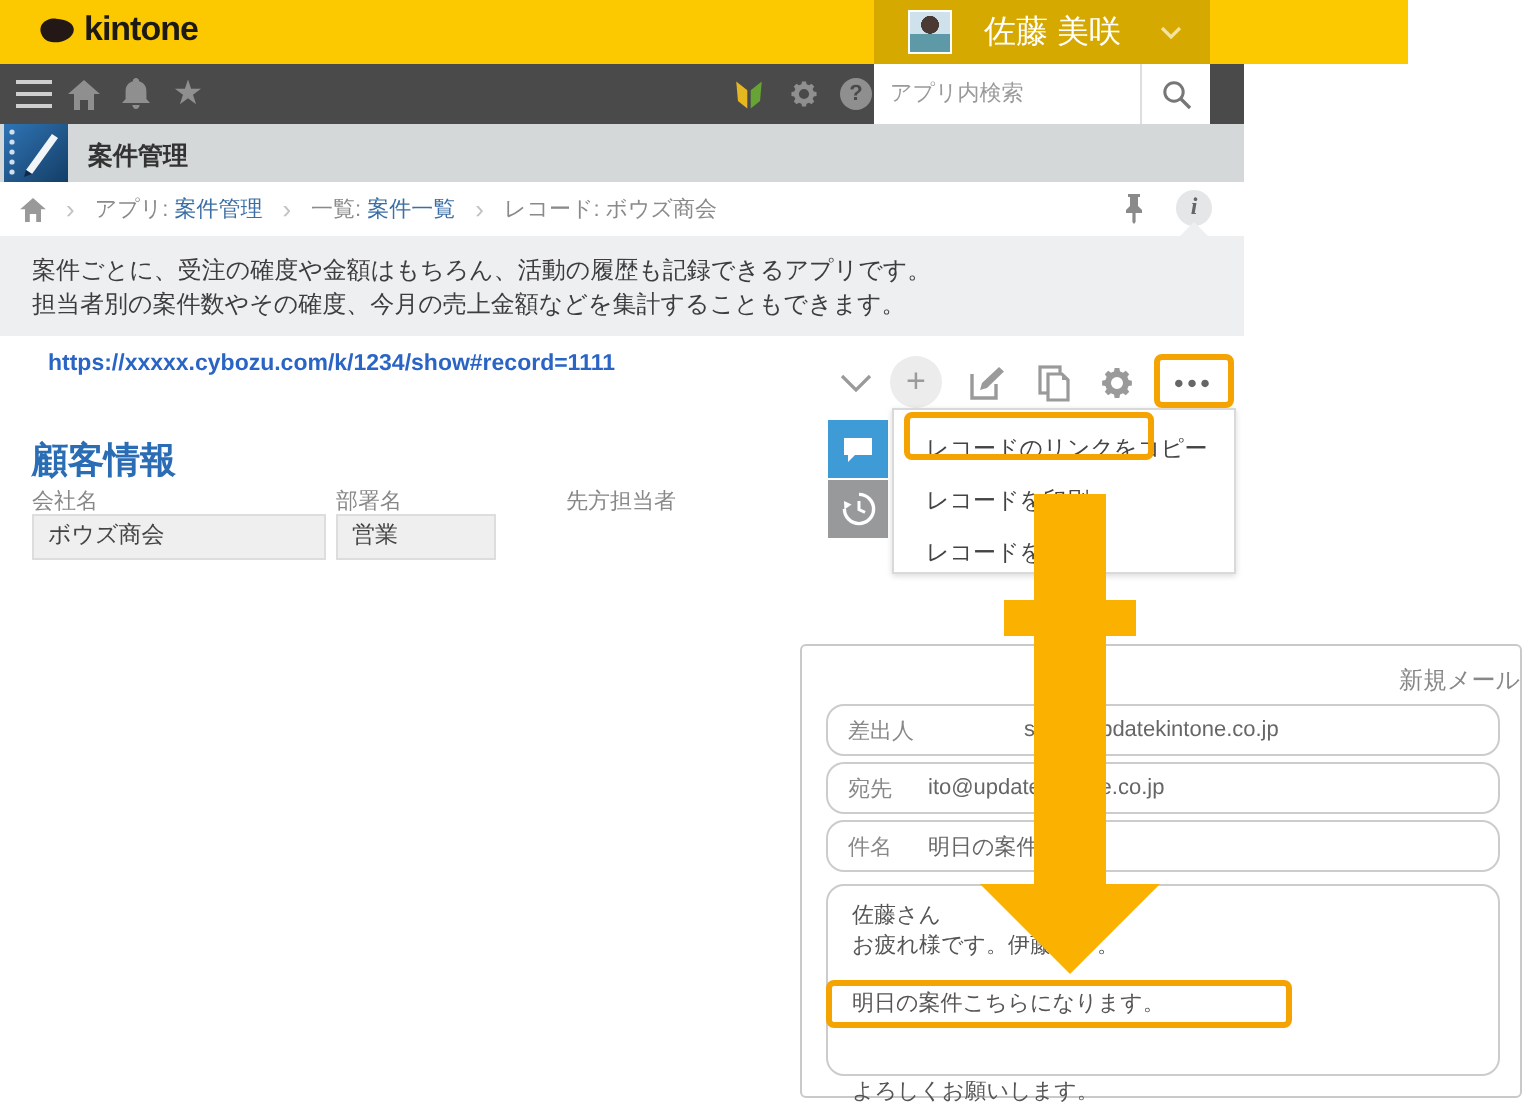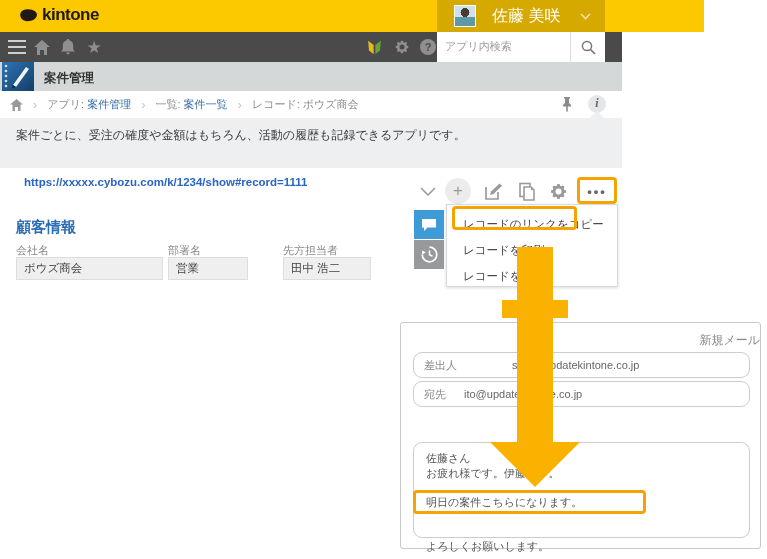--- a/index.html
+++ b/index.html
@@ -20,21 +20,21 @@
       linear-gradient(180deg,#cfe2ec 0 55%, #5e99a8 55%); }
   .user-name { color:#fff; font-size:16px; margin-left:16px; }
   .user-caret { position:absolute; right:14px; color:#F3E2A0; font-size:10px; }
   
   .nav { position:absolute; left:0; top:32px; width:622px; height:30px; background:#4A4A4A; }
   .nav-ic { position:absolute; top:0; height:30px; display:flex; align-items:center; justify-content:center; }
   .burger span { display:block; width:18px; height:2px; background:#CFCFCF; margin:2px 0; }
   .gly { color:#8F8F8F; }
   .search-box { position:absolute; left:437px; top:32px; width:133px; height:30px; background:#fff;
     border:none; padding:0 8px; font-size:11px; color:#555;
-    font-family:Liberation Mono, monospace; }
+    font-family:Liberation Serif, serif; }
   .search-box::placeholder { color:#9a9a9a; }
   .search-btn { position:absolute; left:570px; top:32px; width:35px; height:30px; background:#fff;
     border-left:1px solid #ddd; display:flex; align-items:center; justify-content:center; cursor:pointer; }
   
   .appbar { position:absolute; left:0; top:62px; width:622px; height:29px; background:#D5D8D9; }
   .app-icon { position:absolute; left:2px; top:0; width:32px; height:29px; }
   .app-title { position:absolute; left:44px; top:8px; font-size:12.5px; font-weight:bold; color:#333; }
   
   .crumb { position:absolute; left:0; top:91px; width:622px; height:27px; background:#fff;
     display:flex; align-items:center; font-size:11px; }
@@ -53,21 +53,21 @@
   .desc-notch { position:absolute; left:590px; top:111px; width:0; height:0;
     border-left:7px solid rgba(0,0,0,0); border-right:7px solid rgba(0,0,0,0);
     border-bottom:7px solid #EDEFF0; }
   
   .tb-ic { position:absolute; top:178px; width:26px; height:26px; display:flex;
     align-items:center; justify-content:center; cursor:pointer; }
   .plus-circle { border-radius:50%; background:#ECECEC; color:#9a9a9a; font-size:17px; }
   .dots { color:#666; font-size:13px; letter-spacing:2px; font-weight:bold; }
   .hl-box { position:absolute; border:3px solid #F5A300; border-radius:4px; background:rgba(0,0,0,0); z-index:8; pointer-events:none; }
   
-  .sec-title { position:absolute; left:16px; top:218px; font-size:15px; font-weight:bold; color:#2A6DB5; }
+  .sec-title { position:absolute; left:16px; top:218px; font-size:18px; font-weight:bold; color:#2A6DB5; }
   .fld-label { position:absolute; top:243px; font-size:11px; color:#888; }
   .fld-box { position:absolute; top:257px; height:23px; background:#EFEFEF; border:1px solid #DDDDDD;
     font-size:11.5px; color:#444; line-height:21px; padding-left:7px; }
   
   .side-ic { position:absolute; left:414px; width:30px; height:29px; display:flex;
     align-items:center; justify-content:center; cursor:pointer; }
   .cmt { top:210px; background:#3E9BD6; }
   .hist { top:240px; background:#98999B; }
   
   .menu { position:absolute; left:446px; top:204px; width:172px; height:83px; background:#fff;
@@ -202,20 +202,21 @@
   <span class="pin-ic">
     <svg width="14" height="16" viewBox="0 0 14 16">
         <path d="M4 1 H10 V2.5 H9 V7 L11 9 V10.5 H7.8 V15 L7 16 L6.2 15 V10.5 H3 V9 L5 7 V2.5 H4 Z" fill="#8a8a8a"></path>
       </svg>
   </span>
   <div class="info-ic">i</div>
 
   <div class="desc-notch"></div>
   <div class="desc">
     <div>案件ごとに、受注の確度や金額はもちろん、活動の履歴も記録できるアプリです。</div>
+    <div>担当者別の案件数やその確度、今月の売上金額などを集計することもできます。</div>
   </div>
 
   <div class="tb-ic" style="left:415px;">
     <svg width="16" height="9" viewBox="0 0 16 9">
         <polyline points="1,1 8,8 15,1" fill="none" stroke="#9a9a9a" stroke-width="1.6"></polyline>
       </svg>
   </div>
   <div class="tb-ic plus-circle" style="left:445px;">
     <span>+</span>
   </div>
@@ -243,21 +244,20 @@
   </div>
   <div class="hl-box" style="left:577px; top:177px; width:40px; height:27px;"></div>
 
   <div class="sec-title">顧客情報</div>
 
   <span class="fld-label" style="left:16px;">会社名</span>
   <span class="fld-label" style="left:168px;">部署名</span>
   <span class="fld-label" style="left:283px;">先方担当者</span>
   <div class="fld-box" style="left:16px; width:147px;">ボウズ商会</div>
   <div class="fld-box" style="left:168px; width:80px;">営業</div>
-  <div class="fld-box" style="left:283px; width:88px;">田中 浩二</div>
 
   <div class="side-ic cmt">
     <span>
       <svg width="16" height="14" viewBox="0 0 16 14">
           <path d="M1 1 H15 V9.5 H6.5 L3 13 V9.5 H1 Z" fill="#fff"></path>
         </svg>
     </span>
   </div>
   <div class="side-ic hist">
     <span>
@@ -282,20 +282,24 @@
 
   <div class="mail">
     <div class="mail-title">新規メール</div>
     <div class="mail-row" style="top:29px;gap:48px;">
       <span class="lab">差出人</span>
       <span class="val">sato@updatekintone.co.jp</span>
     </div>
     <div class="mail-row" style="top:58px;">
       <span class="lab">宛先</span>
       <span class="val">ito@updatekintone.co.jp</span>
+    </div>
+    <div class="mail-row" style="top:87px;">
+      <span class="lab">件名</span>
+      <span class="val">明日の案件</span>
     </div>
     <div class="mail-body">
       <div>佐藤さん</div>
       <div>お疲れ様です。伊藤です。</div>
       <div style="height:14px;"></div>
       <div>明日の案件こちらになります。</div>
       <div style="height:29px;"></div>
       <div>よろしくお願いします。</div>
     </div>
   </div>

